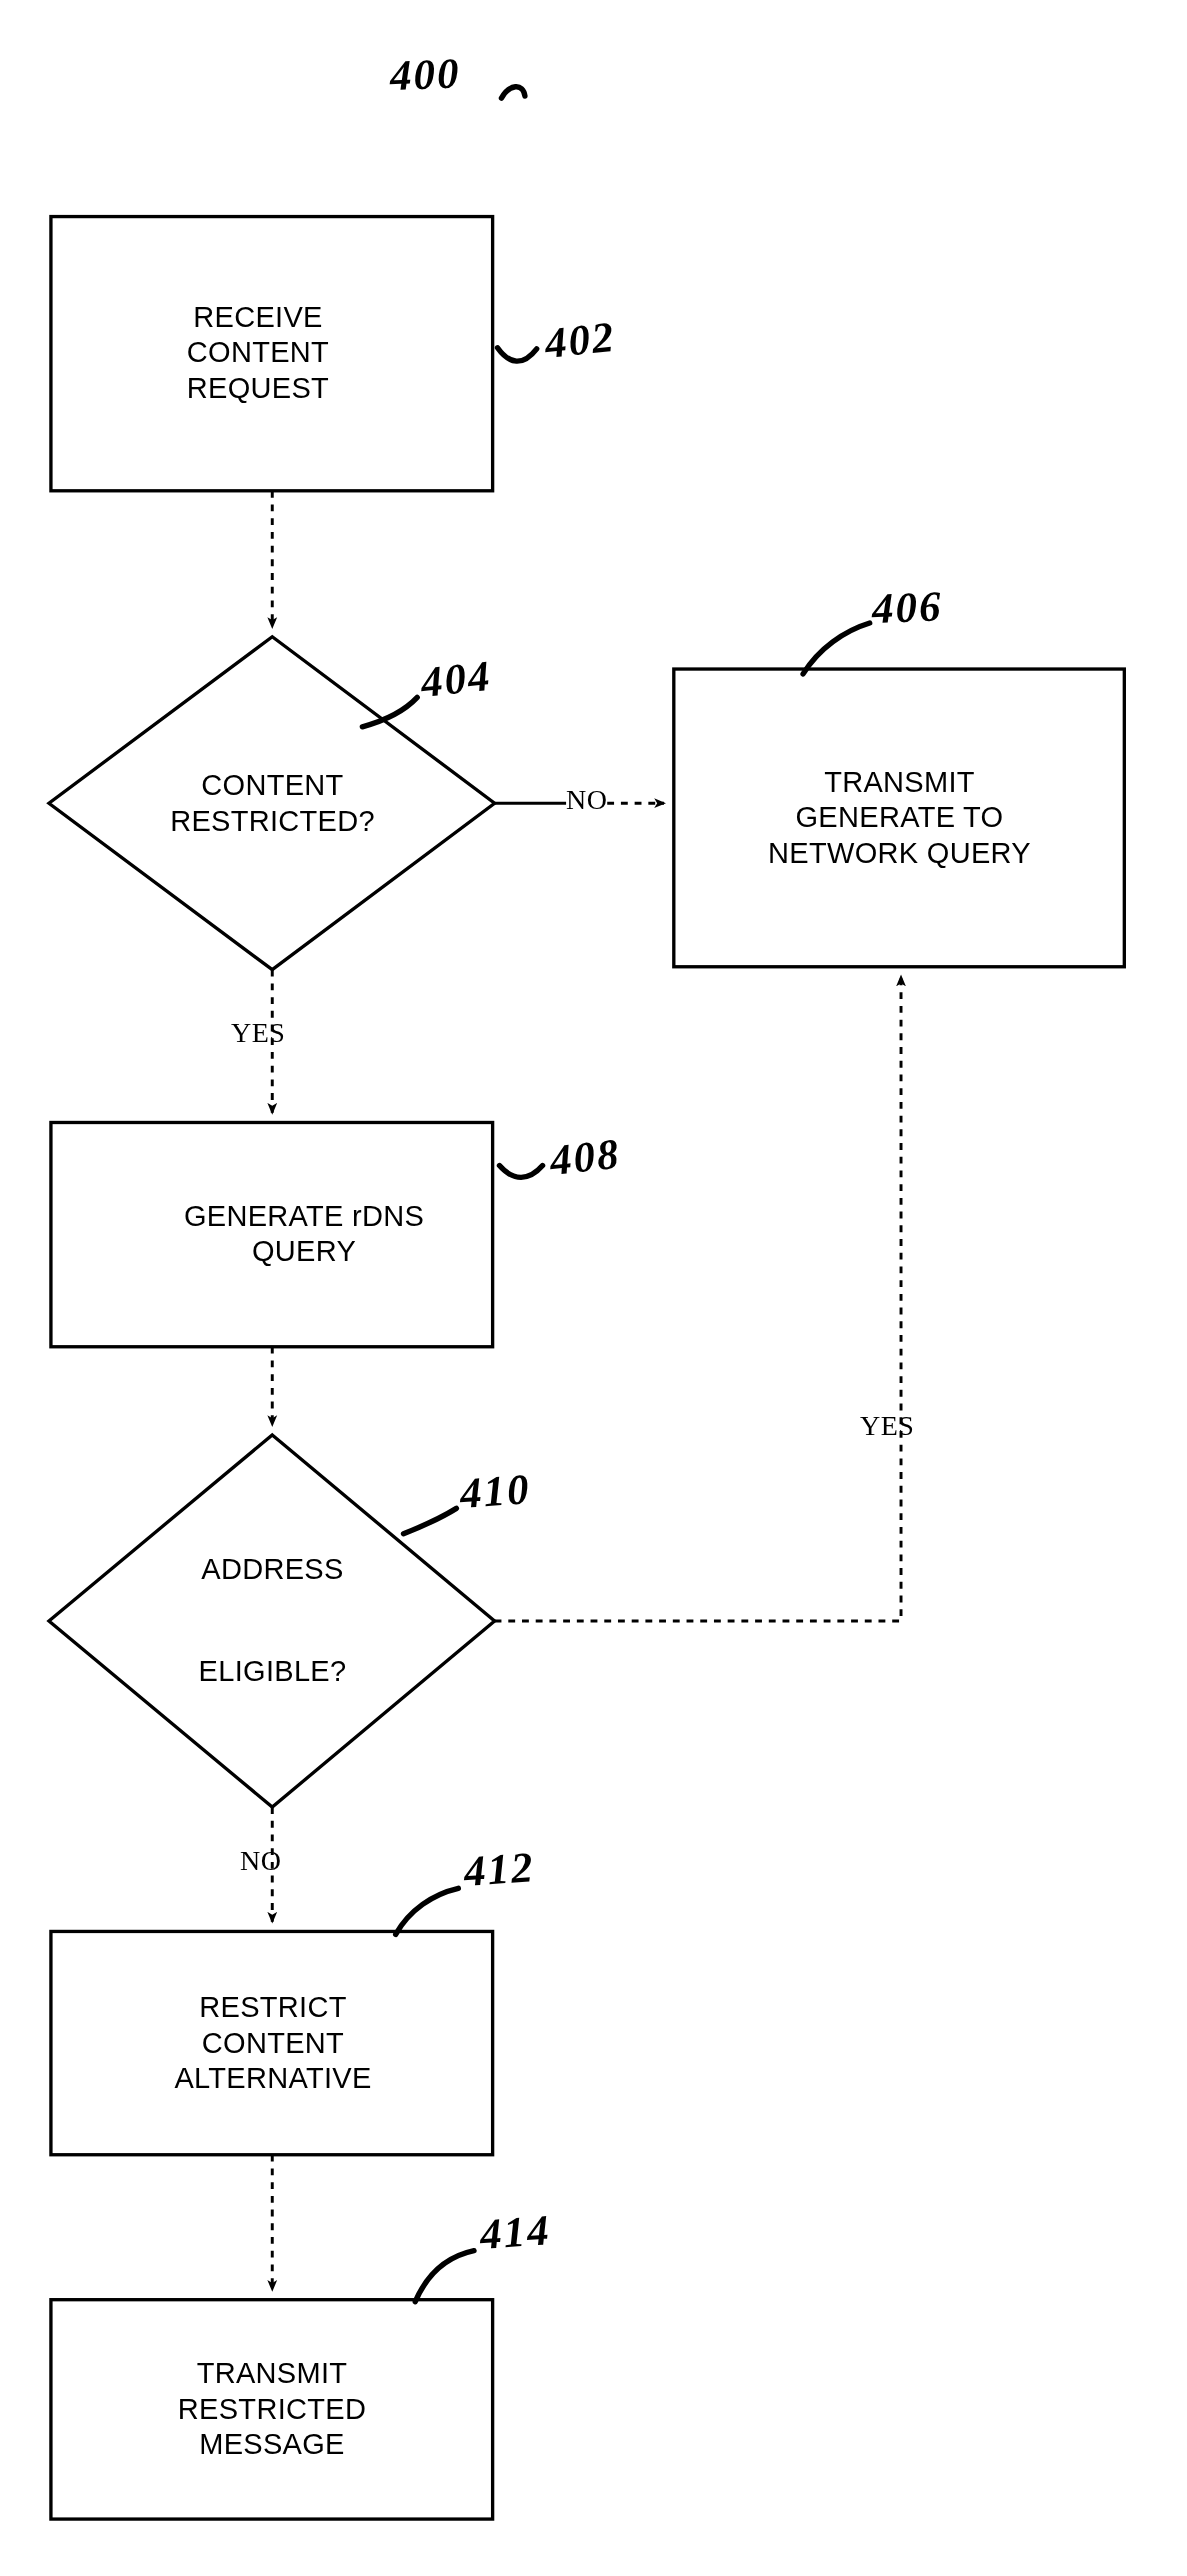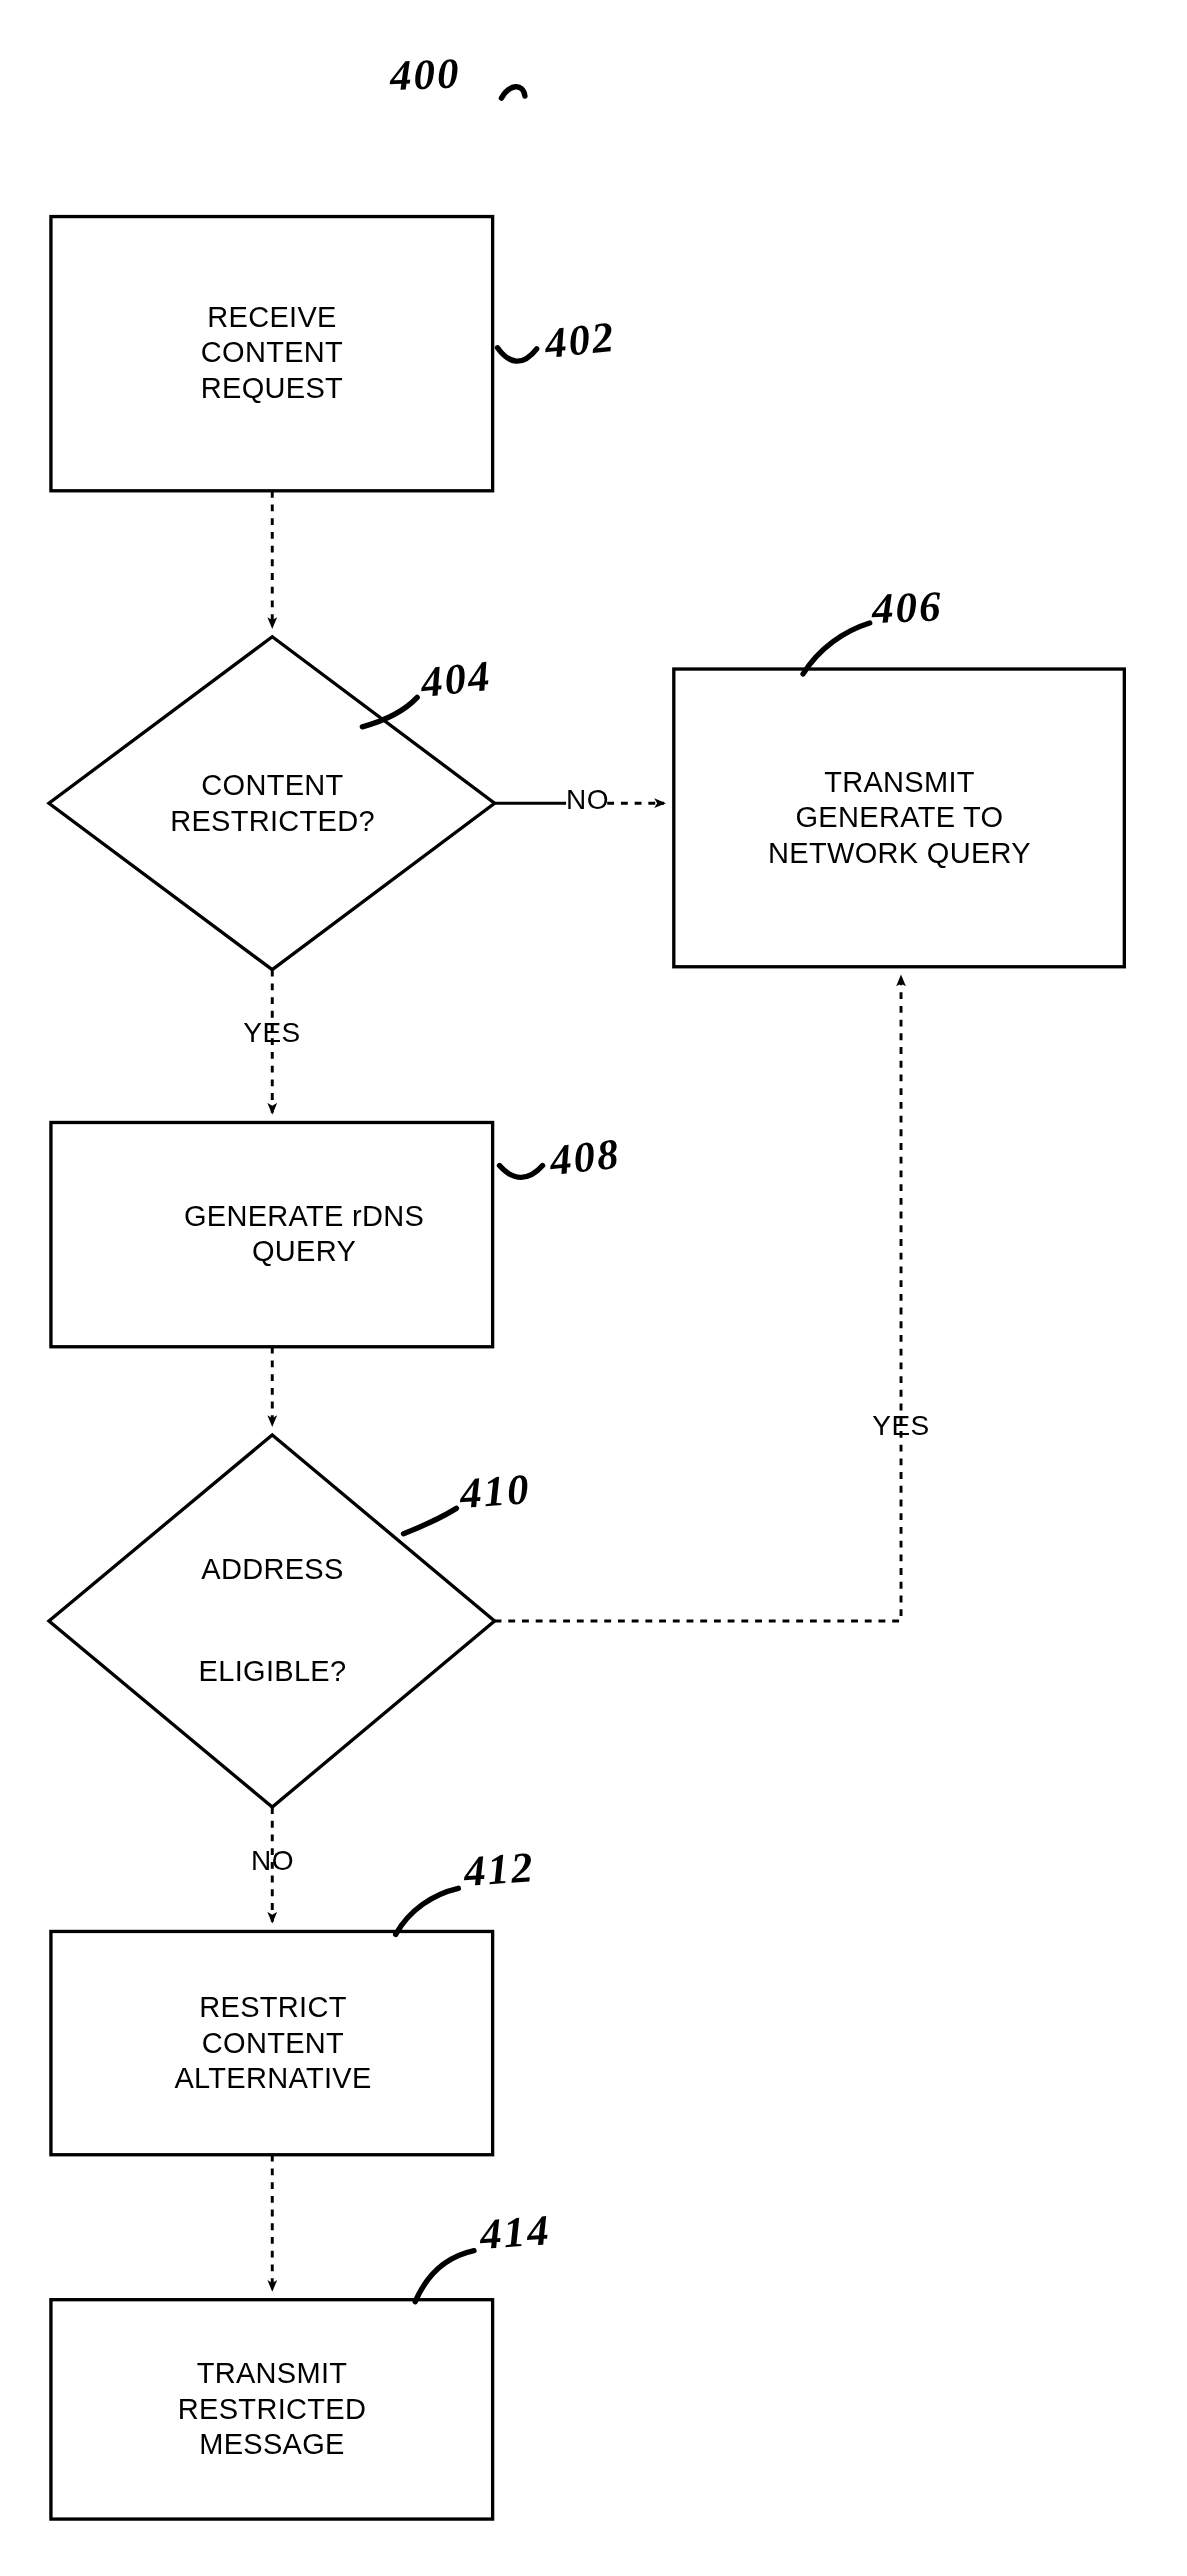--- a/index.html
+++ b/index.html
@@ -38,25 +38,25 @@
     font-size: 29px;
     line-height: 1.22;
     letter-spacing: 0.3px;
     color: #000000;
     pointer-events: none;
   }
   .node-text span { display: block; white-space: nowrap; }
 
   .edge-label {
     position: absolute;
-    font-family: Liberation Sans, sans-serif;
+    font-family: Liberation Serif, serif;
     font-size: 28px;
     letter-spacing: 0.5px;
     color: #000000;
-    text-align: center;
+    text-align: left;
     white-space: nowrap;
   }
 
   .ref-num {
     position: absolute;
     font-family: "Liberation Serif", serif;
     font-style: italic;
     font-weight: 600;
     font-size: 43px;
     letter-spacing: 2px;
@@ -111,21 +111,21 @@
       <path d="M820,688 C836,662 862,644 888,636"></path>
       <path d="M510,1190 C524,1206 540,1206 554,1190"></path>
       <path d="M412,1566 C432,1558 450,1550 466,1540"></path>
       <path d="M404,1975 C418,1950 442,1934 468,1928"></path>
       <path d="M424,2350 C436,2322 456,2304 484,2298"></path>
     </g>
   </svg>
 
   <div class="ref-num flat" style="left:390px; top:51px;">400</div>
 
-  <div class="node-text" style="left:51px; top:216px; width:442px; height:274px;">
+  <div class="node-text" style="left:37px; top:216px; width:442px; height:274px;">
     <span>RECEIVE</span>
     <span>CONTENT</span>
     <span>REQUEST</span>
   </div>
   <div class="ref-num" style="left:545px; top:319px;">402</div>
 
   <div class="node-text" style="left:106px; top:735px; width:333px; height:137px;">
     <span>CONTENT</span>
     <span>RESTRICTED?</span>
   </div>

